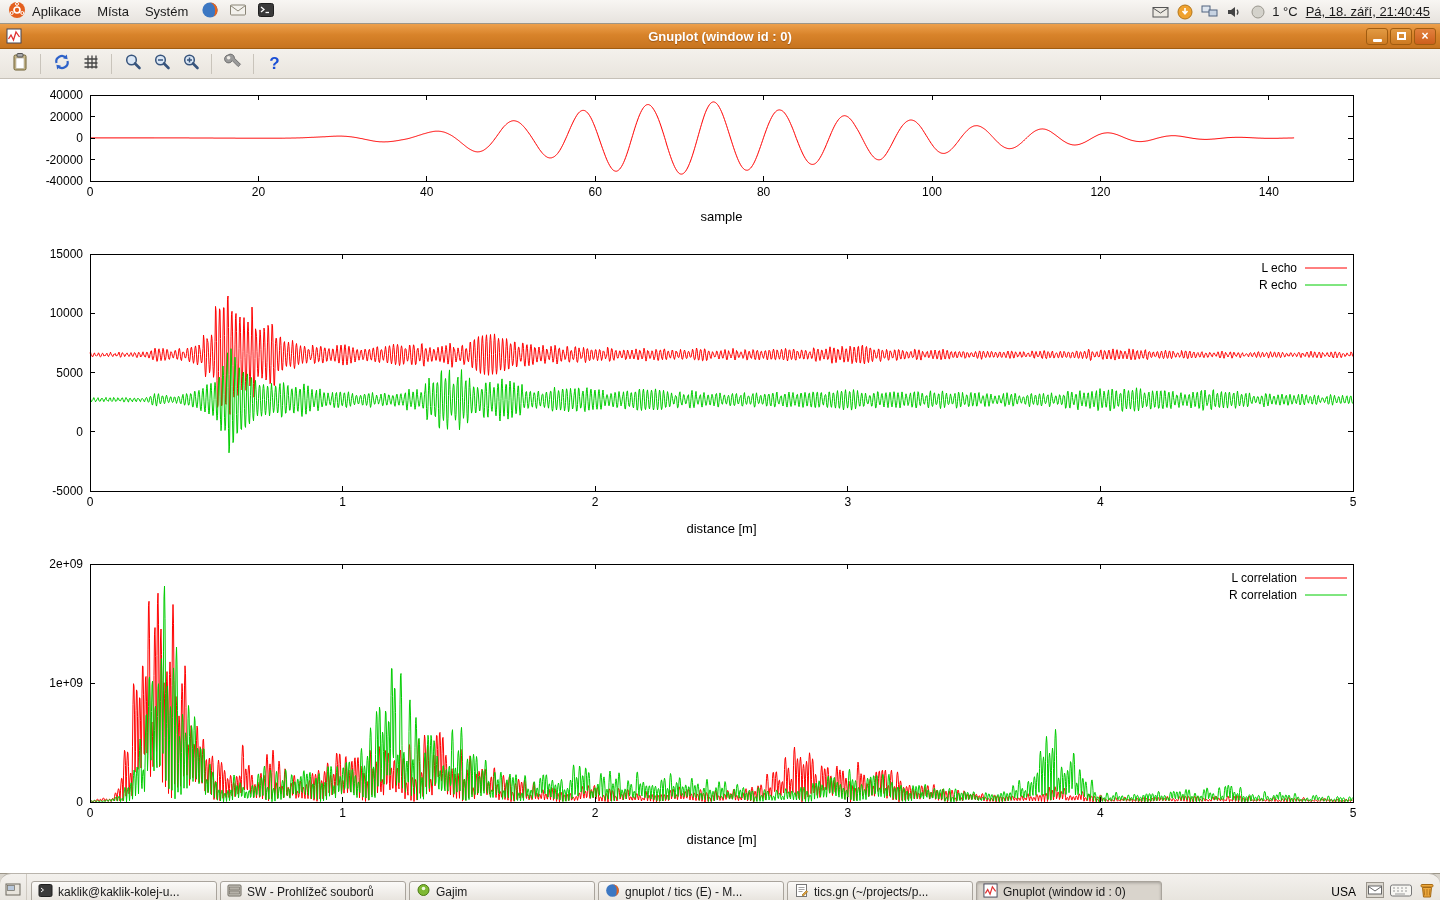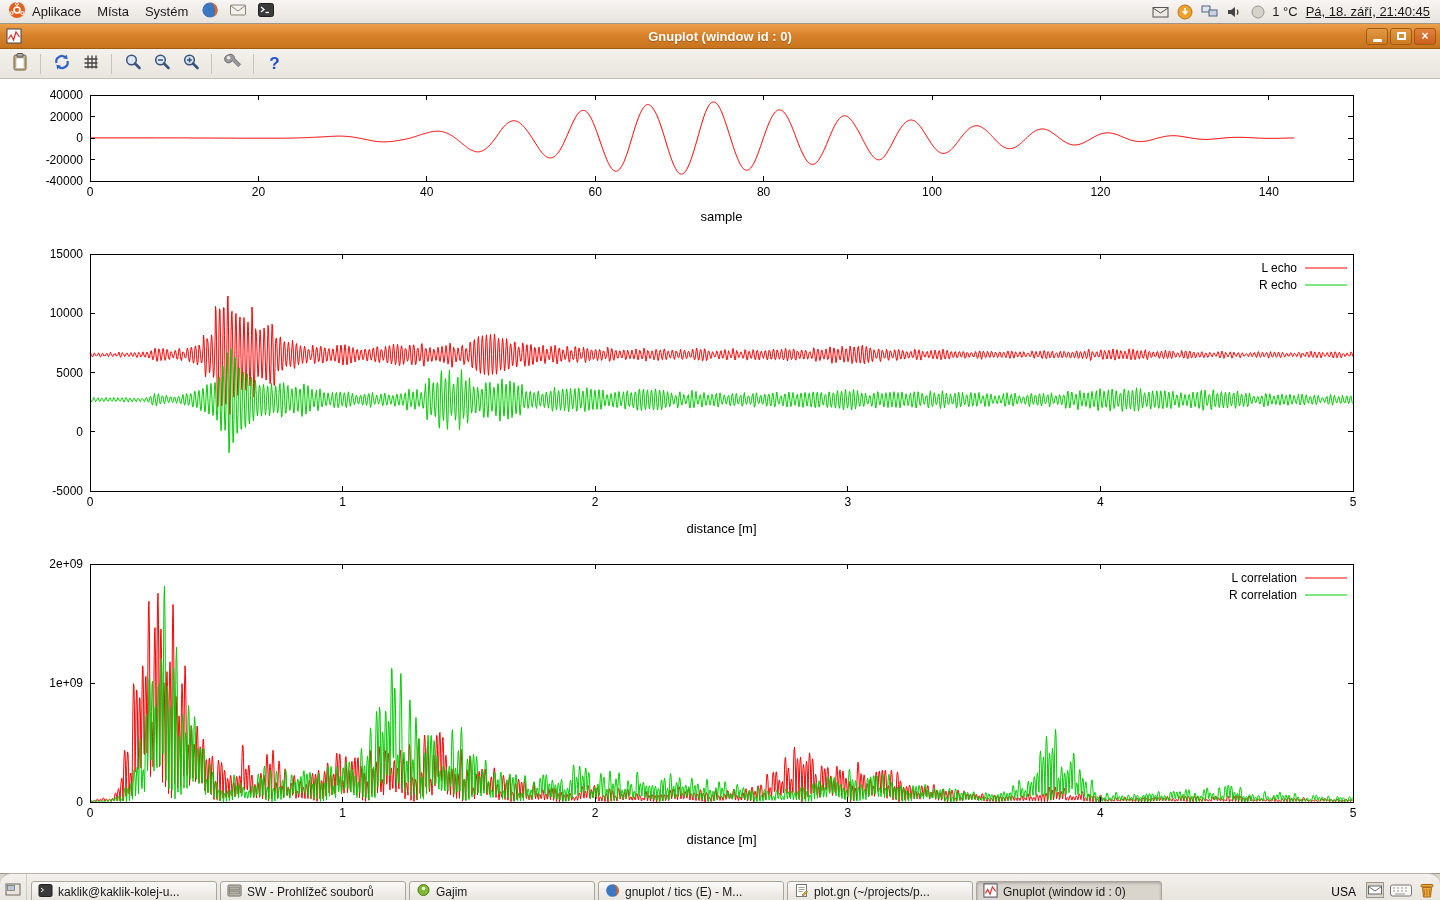--- a/index.html
+++ b/index.html
@@ -312,21 +312,21 @@
             <path d="M9 1.4 a7.6 7.6 0 0 1 7.6 7.6 a7.6 7.6 0 0 1 -4 6.7 a9 9 0 0 0 1.4-6 a7.6 7.6 0 0 0 -5-8.3z" fill="#e8641b"></path>
           </svg></span>
       <span class="tb-label">gnuplot / tics (E) - M...</span>
     </span>
     <span class="task-btn">
       <span><svg width="15" height="15" viewBox="0 0 15 15">
             <rect x="2.5" y="1.5" width="10" height="12" fill="#fff" stroke="#777"></rect>
             <path d="M4.5 4.5h6M4.5 6.5h6M4.5 8.5h4" stroke="#9a9a9a" stroke-width="0.9"></path>
             <path d="M8 12 l4.5-4.5 1.2 1.2 L9.2 13.2z" fill="#e3a33b" stroke="#8a6315" stroke-width="0.6"></path>
           </svg></span>
-      <span class="tb-label">plot.gn (~/projects/p...</span>
+      <span class="tb-label">tics.gn (~/projects/p...</span>
     </span>
     <span class="task-btn active">
       <span><svg width="15" height="15" viewBox="0 0 16 16">
             <rect x="1" y="1" width="14" height="14" fill="#fff" stroke="#445"></rect>
             <polyline points="2.5,11 5,7 7.5,12 10,4 13.5,9" fill="none" stroke="#e03030" stroke-width="1.3"></polyline>
           </svg></span>
       <span class="tb-label">Gnuplot (window id : 0)</span>
     </span>
   </div>
   <div class="tray-right">

